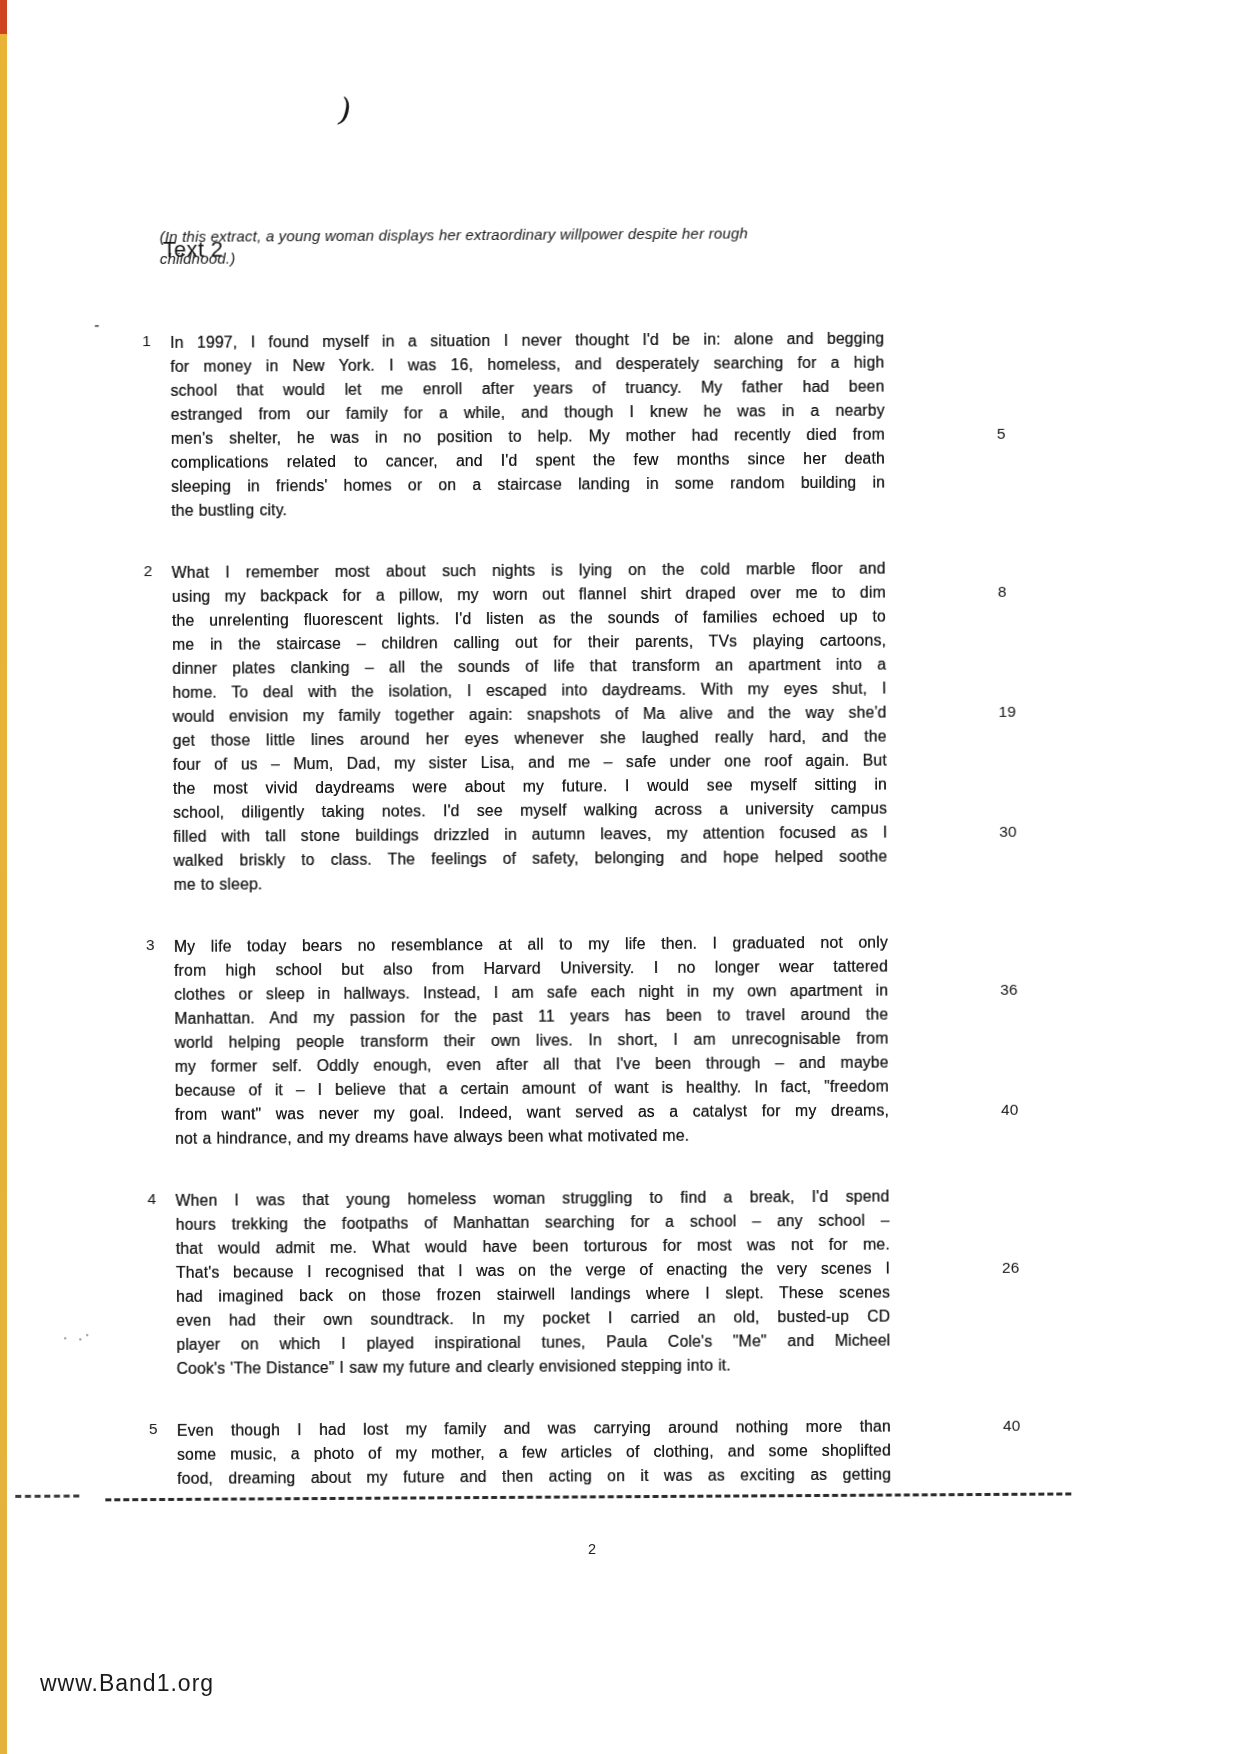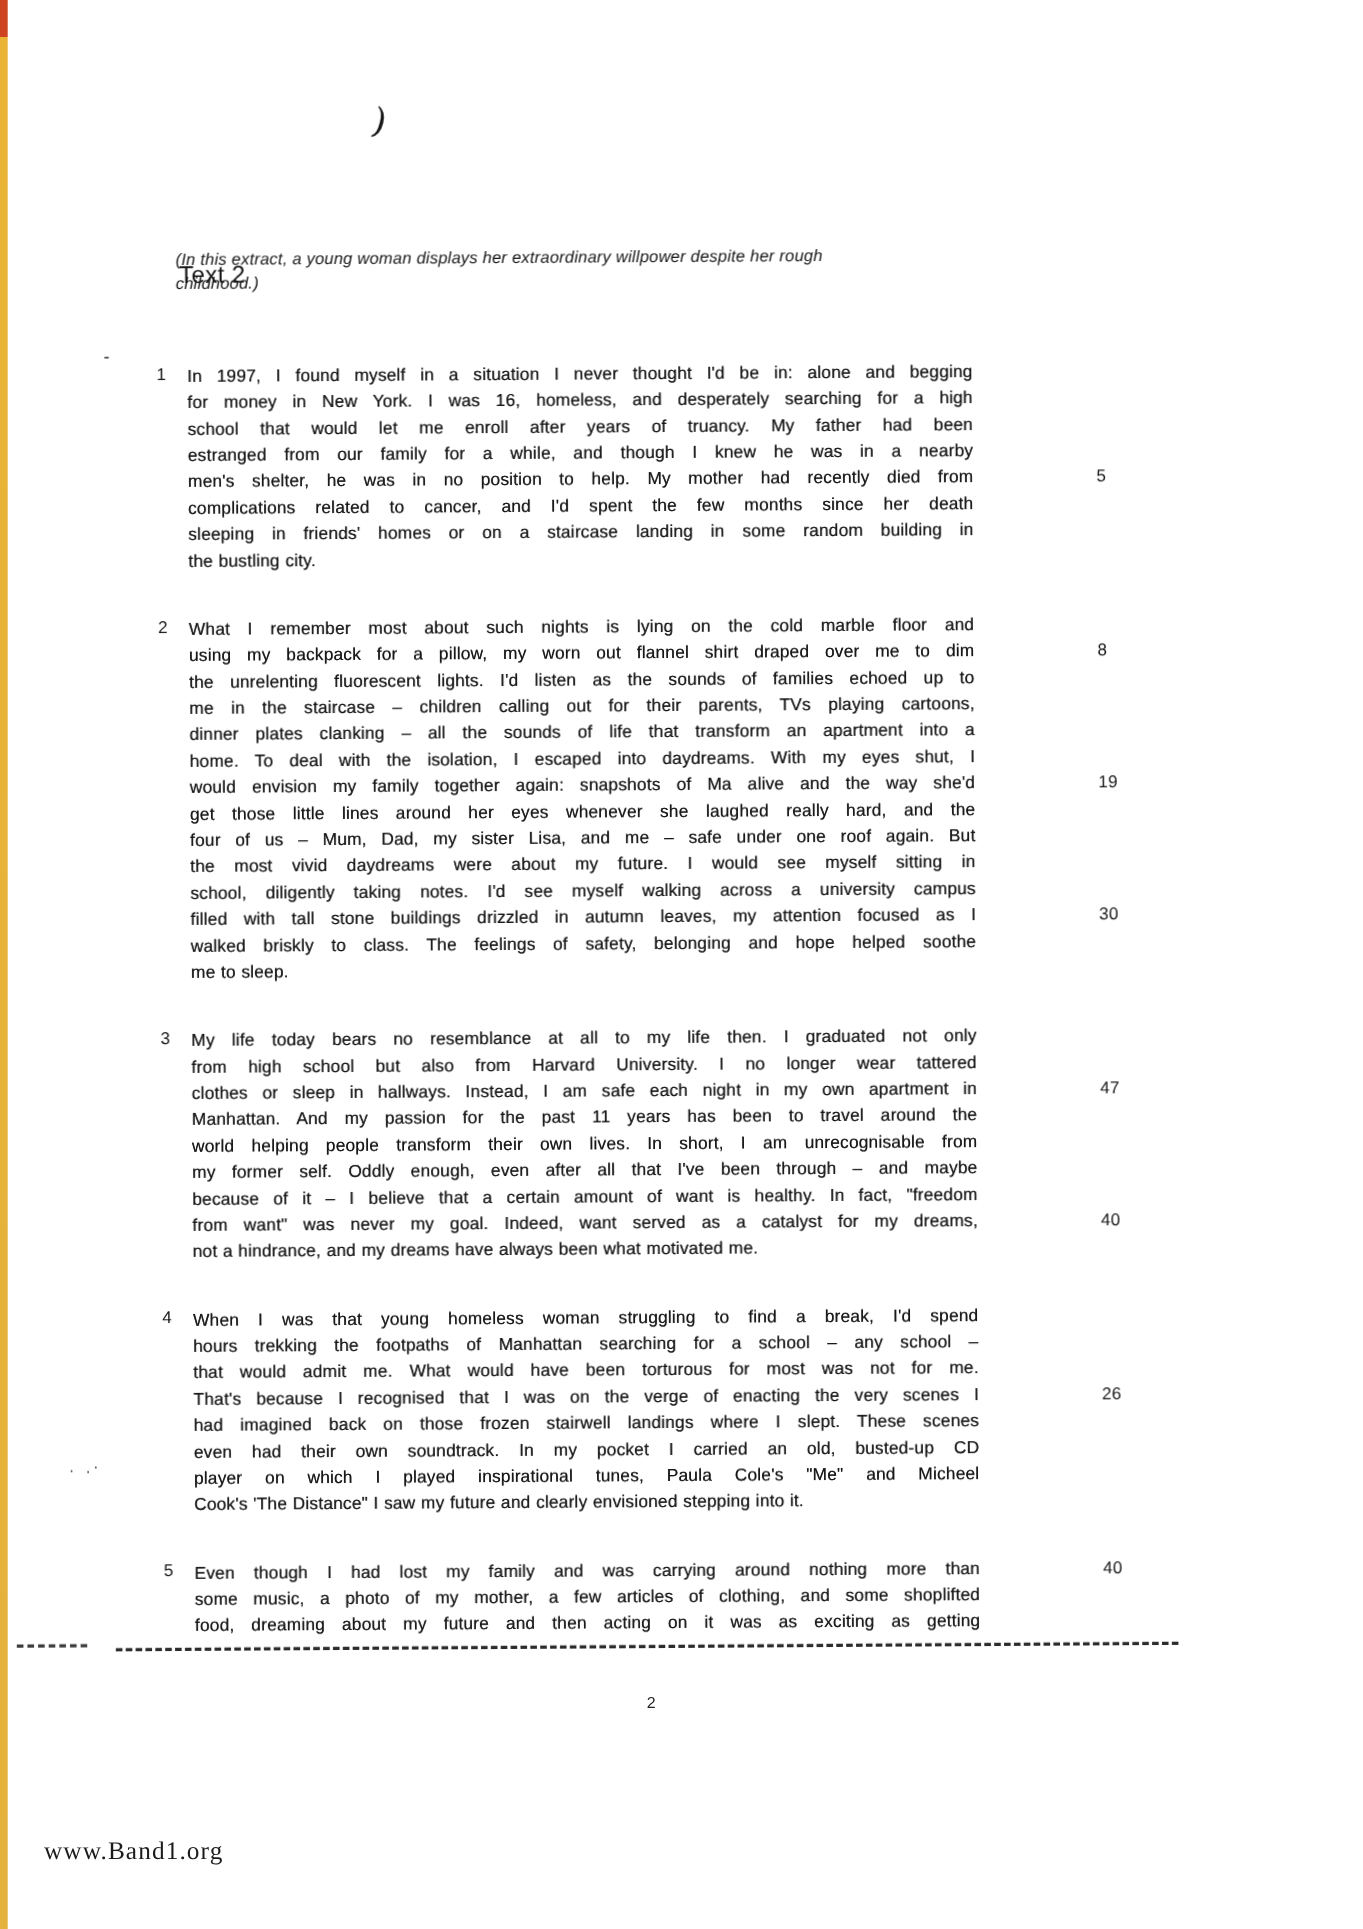--- a/index.html
+++ b/index.html
@@ -26,21 +26,21 @@
   .tline.lastline{text-align-last:left;}
   .mnum{position:absolute;left:calc(100% + 112px);top:0;width:40px;
         text-align:left;font-size:15.5px;text-shadow:none;}
   .dashline{position:absolute;left:98px;top:1498px;width:966px;height:0;
             border-top:3px dashed #2b2b2b;}
   .dashline2{position:absolute;left:8px;top:1494px;width:64px;height:0;
              border-top:3px dashed #3a3a3a;}
   .straydots{position:absolute;left:56px;top:1326px;font-size:15px;letter-spacing:3px;
              color:#3c3c3c;transform:rotate(-8deg);}
   .pagenum{position:absolute;left:588px;top:1541px;font-size:14.5px;color:#222;}
-  .watermark{position:absolute;left:40px;top:1670px;font-family:Liberation Serif, serif;
+  .watermark{position:absolute;left:40px;top:1670px;font-family:Liberation Sans, sans-serif;
              font-size:23px;color:#1b1b1b;letter-spacing:1px;}
 </style>
 </head>
 <body>
 
 <div class="page">
   <div class="stripe"></div>
 
   <div class="tilt">
     <div class="stray">)</div>
@@ -84,21 +84,21 @@
             <div class="tline">filled with tall stone buildings drizzled in autumn leaves, my attention focused as I<span class="mnum">30</span></div>
             <div class="tline">walked briskly to class. The feelings of safety, belonging and hope helped soothe</div>
             <div class="tline lastline">me to sleep.</div>
           </div>
         </div>
         <div class="para">
           <div class="pnum">3</div>
           <div class="plines">
             <div class="tline">My life today bears no resemblance at all to my life then. I graduated not only</div>
             <div class="tline">from high school but also from Harvard University. I no longer wear tattered</div>
-            <div class="tline">clothes or sleep in hallways. Instead, I am safe each night in my own apartment in<span class="mnum">47</span></div>
+            <div class="tline">clothes or sleep in hallways. Instead, I am safe each night in my own apartment in<span class="mnum">36</span></div>
             <div class="tline">Manhattan. And my passion for the past 11 years has been to travel around the</div>
             <div class="tline">world helping people transform their own lives. In short, I am unrecognisable from</div>
             <div class="tline">my former self. Oddly enough, even after all that I've been through – and maybe</div>
             <div class="tline">because of it – I believe that a certain amount of want is healthy. In fact, "freedom</div>
             <div class="tline">from want" was never my goal. Indeed, want served as a catalyst for my dreams,<span class="mnum">40</span></div>
             <div class="tline lastline">not a hindrance, and my dreams have always been what motivated me.</div>
           </div>
         </div>
         <div class="para">
           <div class="pnum">4</div>

